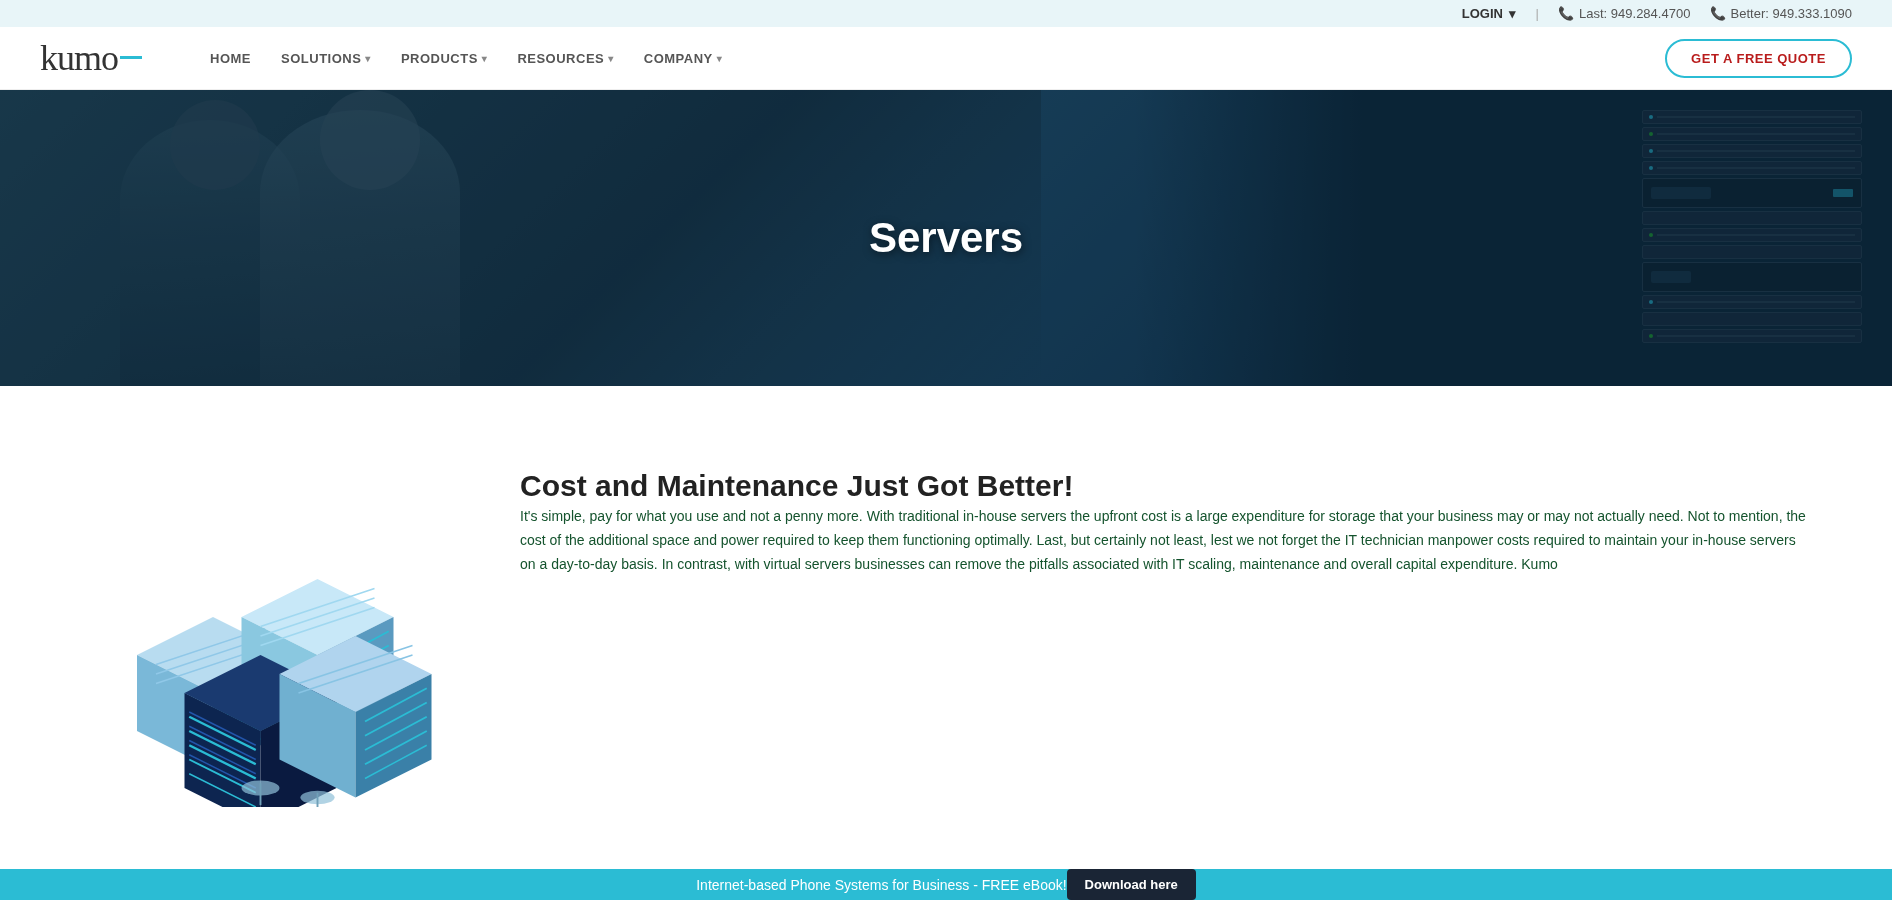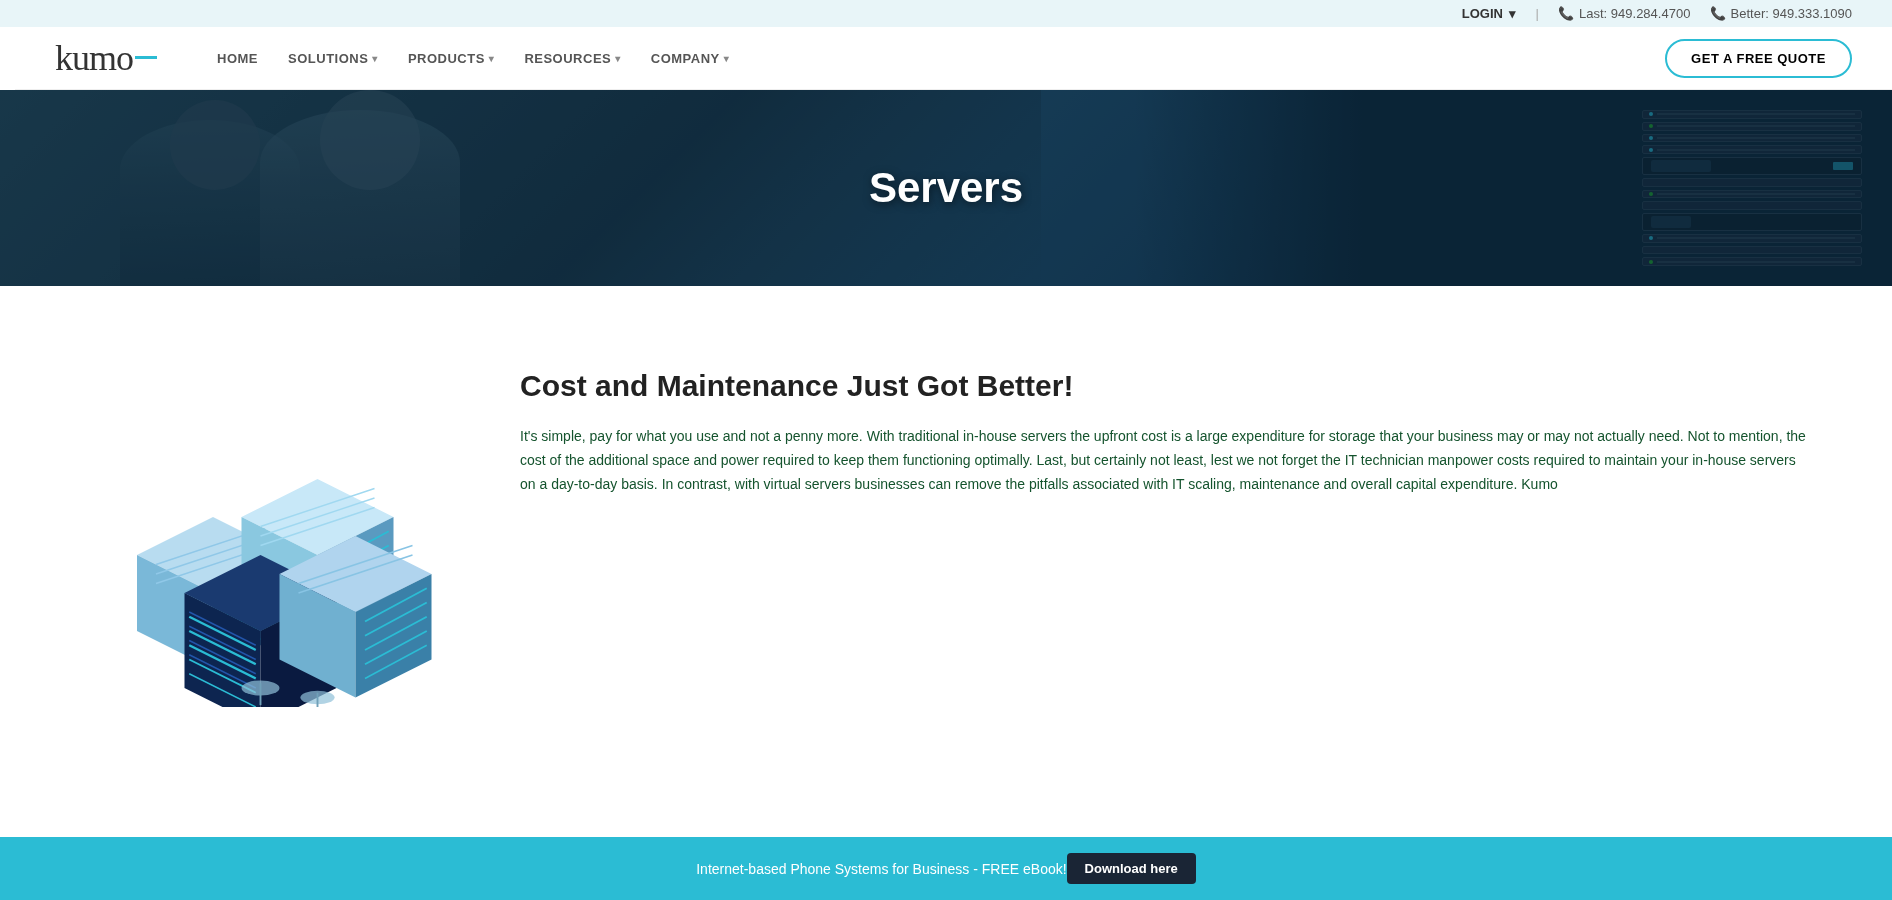--- a/index.html
+++ b/index.html
@@ -34,22 +34,21 @@
       color: #aaa;
     }
 
     
     .header {
       background: #fff;
       display: flex;
       align-items: center;
       padding: 10px 40px;
       border-bottom: 1px solid #eee;
-      gap: 0;
-      margin-left: 15px;
+      gap: 8px;
     }
     .logo {
       display: flex;
       align-items: center;
       margin-right: 60px;
       text-decoration: none;
     }
     .logo-text {
       font-size: 36px;
       font-weight: 300;
@@ -84,36 +83,36 @@
       gap: 4px;
       white-space: nowrap;
     }
     .nav-dropdown-arrow {
       font-size: 10px;
       color: #888;
     }
     .cta-button {
       margin-left: auto;
       border: 2px solid #2bbcd4;
-      color: #000000;
+      color: #b91c1c;
       background: transparent;
       padding: 10px 24px;
       border-radius: 30px;
       font-size: 13px;
       font-weight: 600;
       letter-spacing: 0.5px;
       cursor: pointer;
       white-space: nowrap;
       text-transform: uppercase;
     }
 
     
     .hero {
       position: relative;
-      height: 196px;
+      height: 296px;
       background: linear-gradient(135deg, #1a3a4a 0%, #2a5a7a 40%, #1a4060 70%, #0d2535 100%);
       display: flex;
       align-items: center;
       justify-content: center;
       overflow: hidden;
     }
     .hero-overlay {
       position: absolute;
       inset: 0;
       background: rgba(10, 40, 60, 0.55);
@@ -173,21 +172,20 @@
 
     
     .content-text {
       flex: 1;
       padding-top: 20px;
     }
     .content-heading {
       font-size: 30px;
       font-weight: 700;
       color: #222;
-      margin-bottom: 20px;
       line-height: 1.3;
     }
     .content-subheading {
       font-size: 22px;
       font-weight: 600;
       color: #2bbcd4;
       margin-bottom: 16px;
     }
     .content-body {
       font-size: 14px;
@@ -198,21 +196,21 @@
     
     .bottom-banner {
       position: fixed;
       bottom: 0;
       left: 0;
       right: 0;
       background: #2bbcd4;
       display: flex;
       align-items: center;
       justify-content: center;
-      padding: 16px 40px;
+      padding: 0 40px;
       z-index: 100;
     }
     .bottom-banner-text {
       color: #fff;
       font-size: 14px;
       font-weight: 500;
     }
     .bottom-banner-btn {
       background: #1a2535;
       color: #fff;

